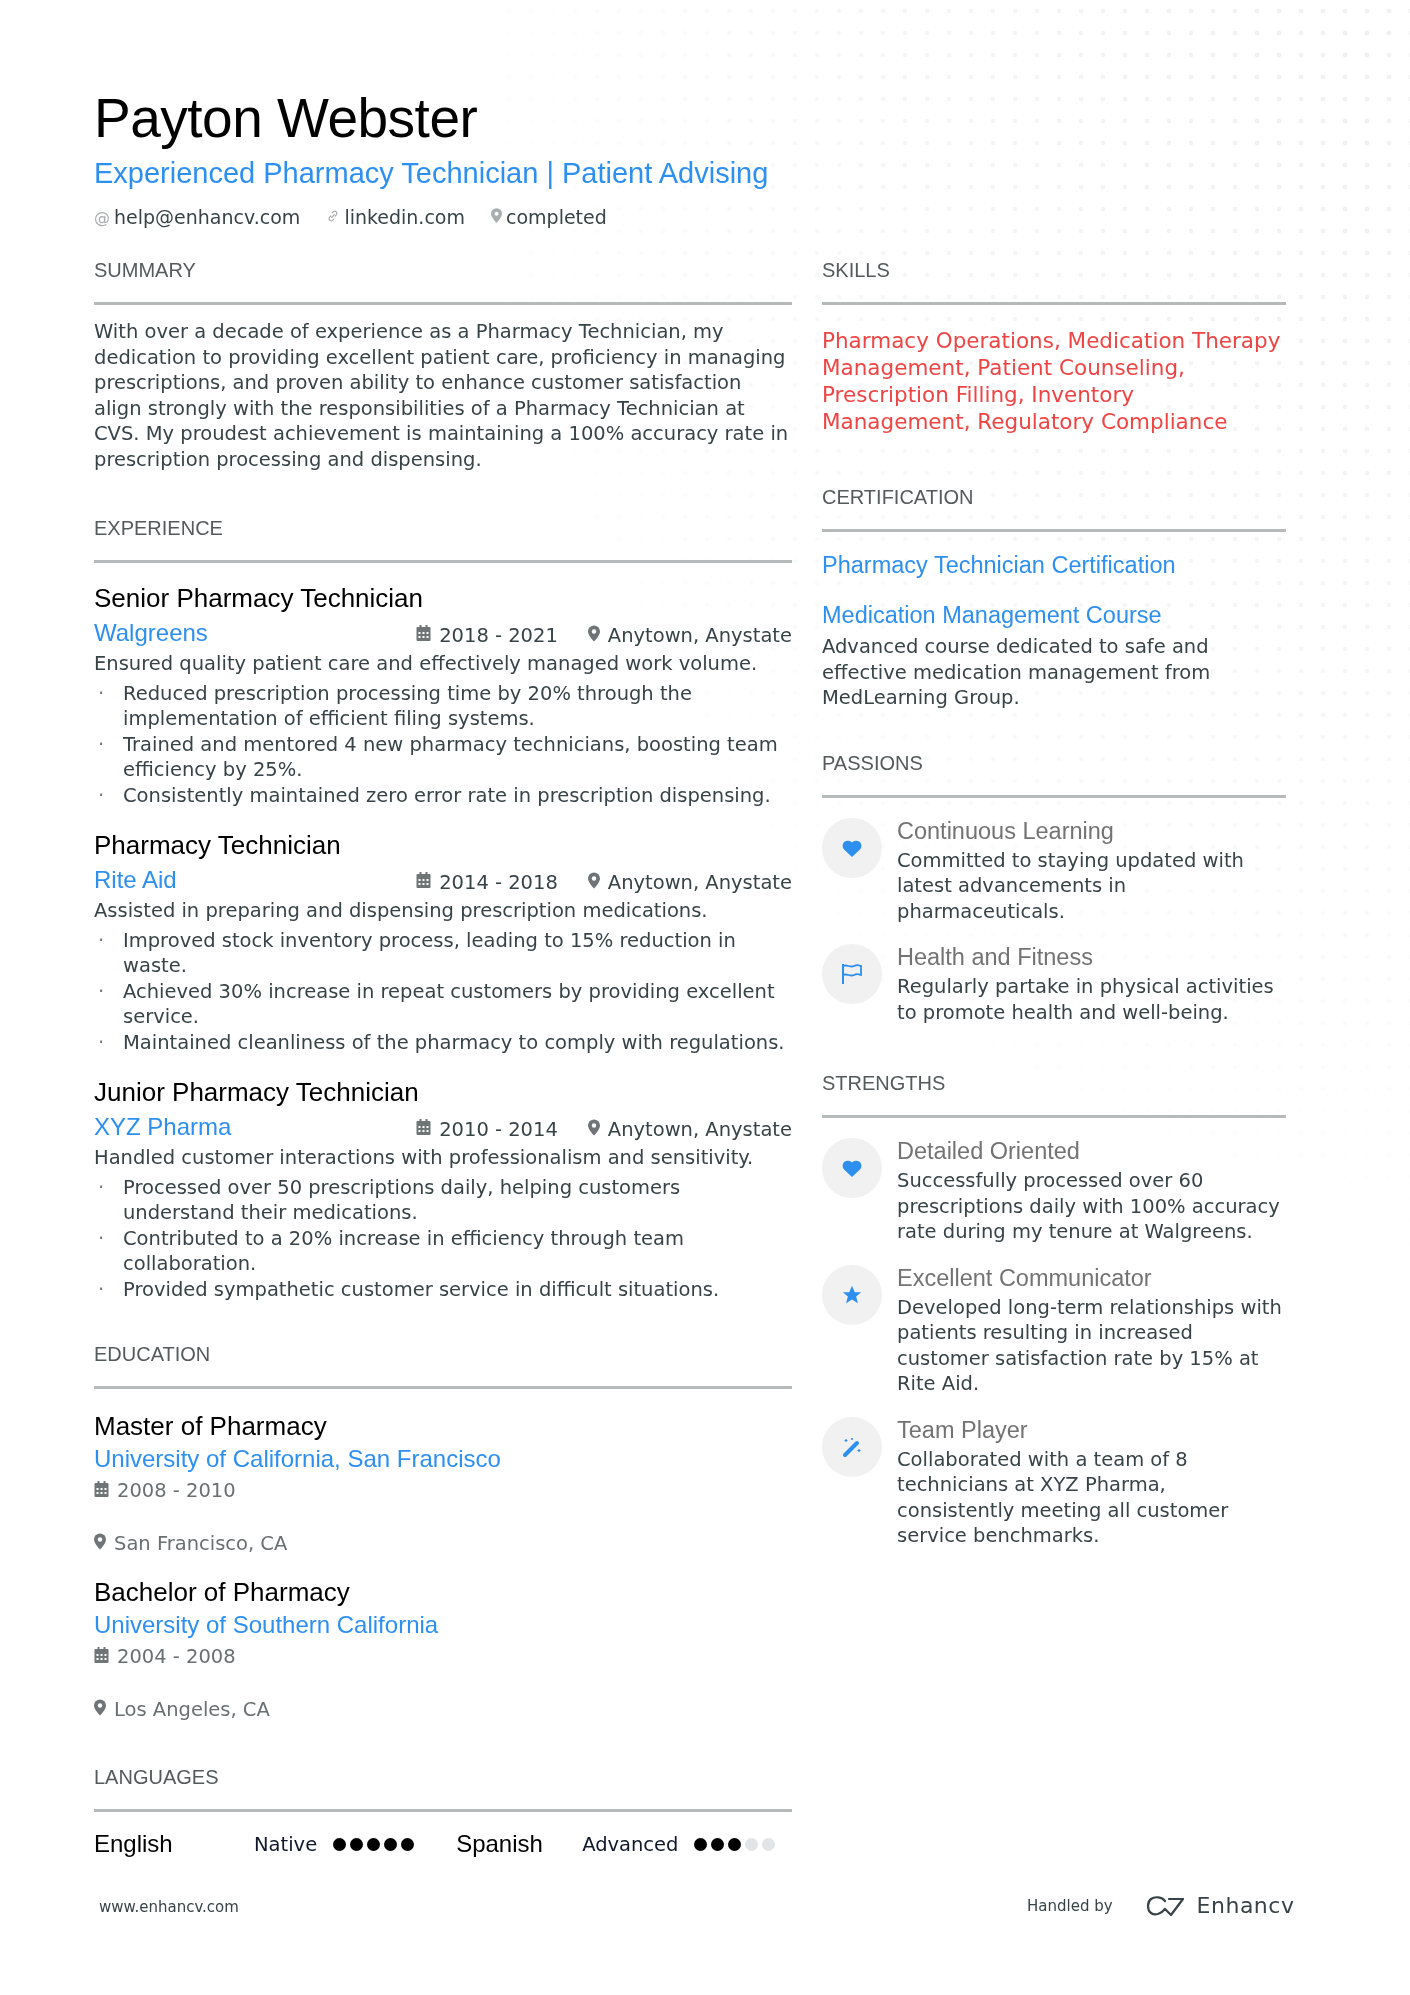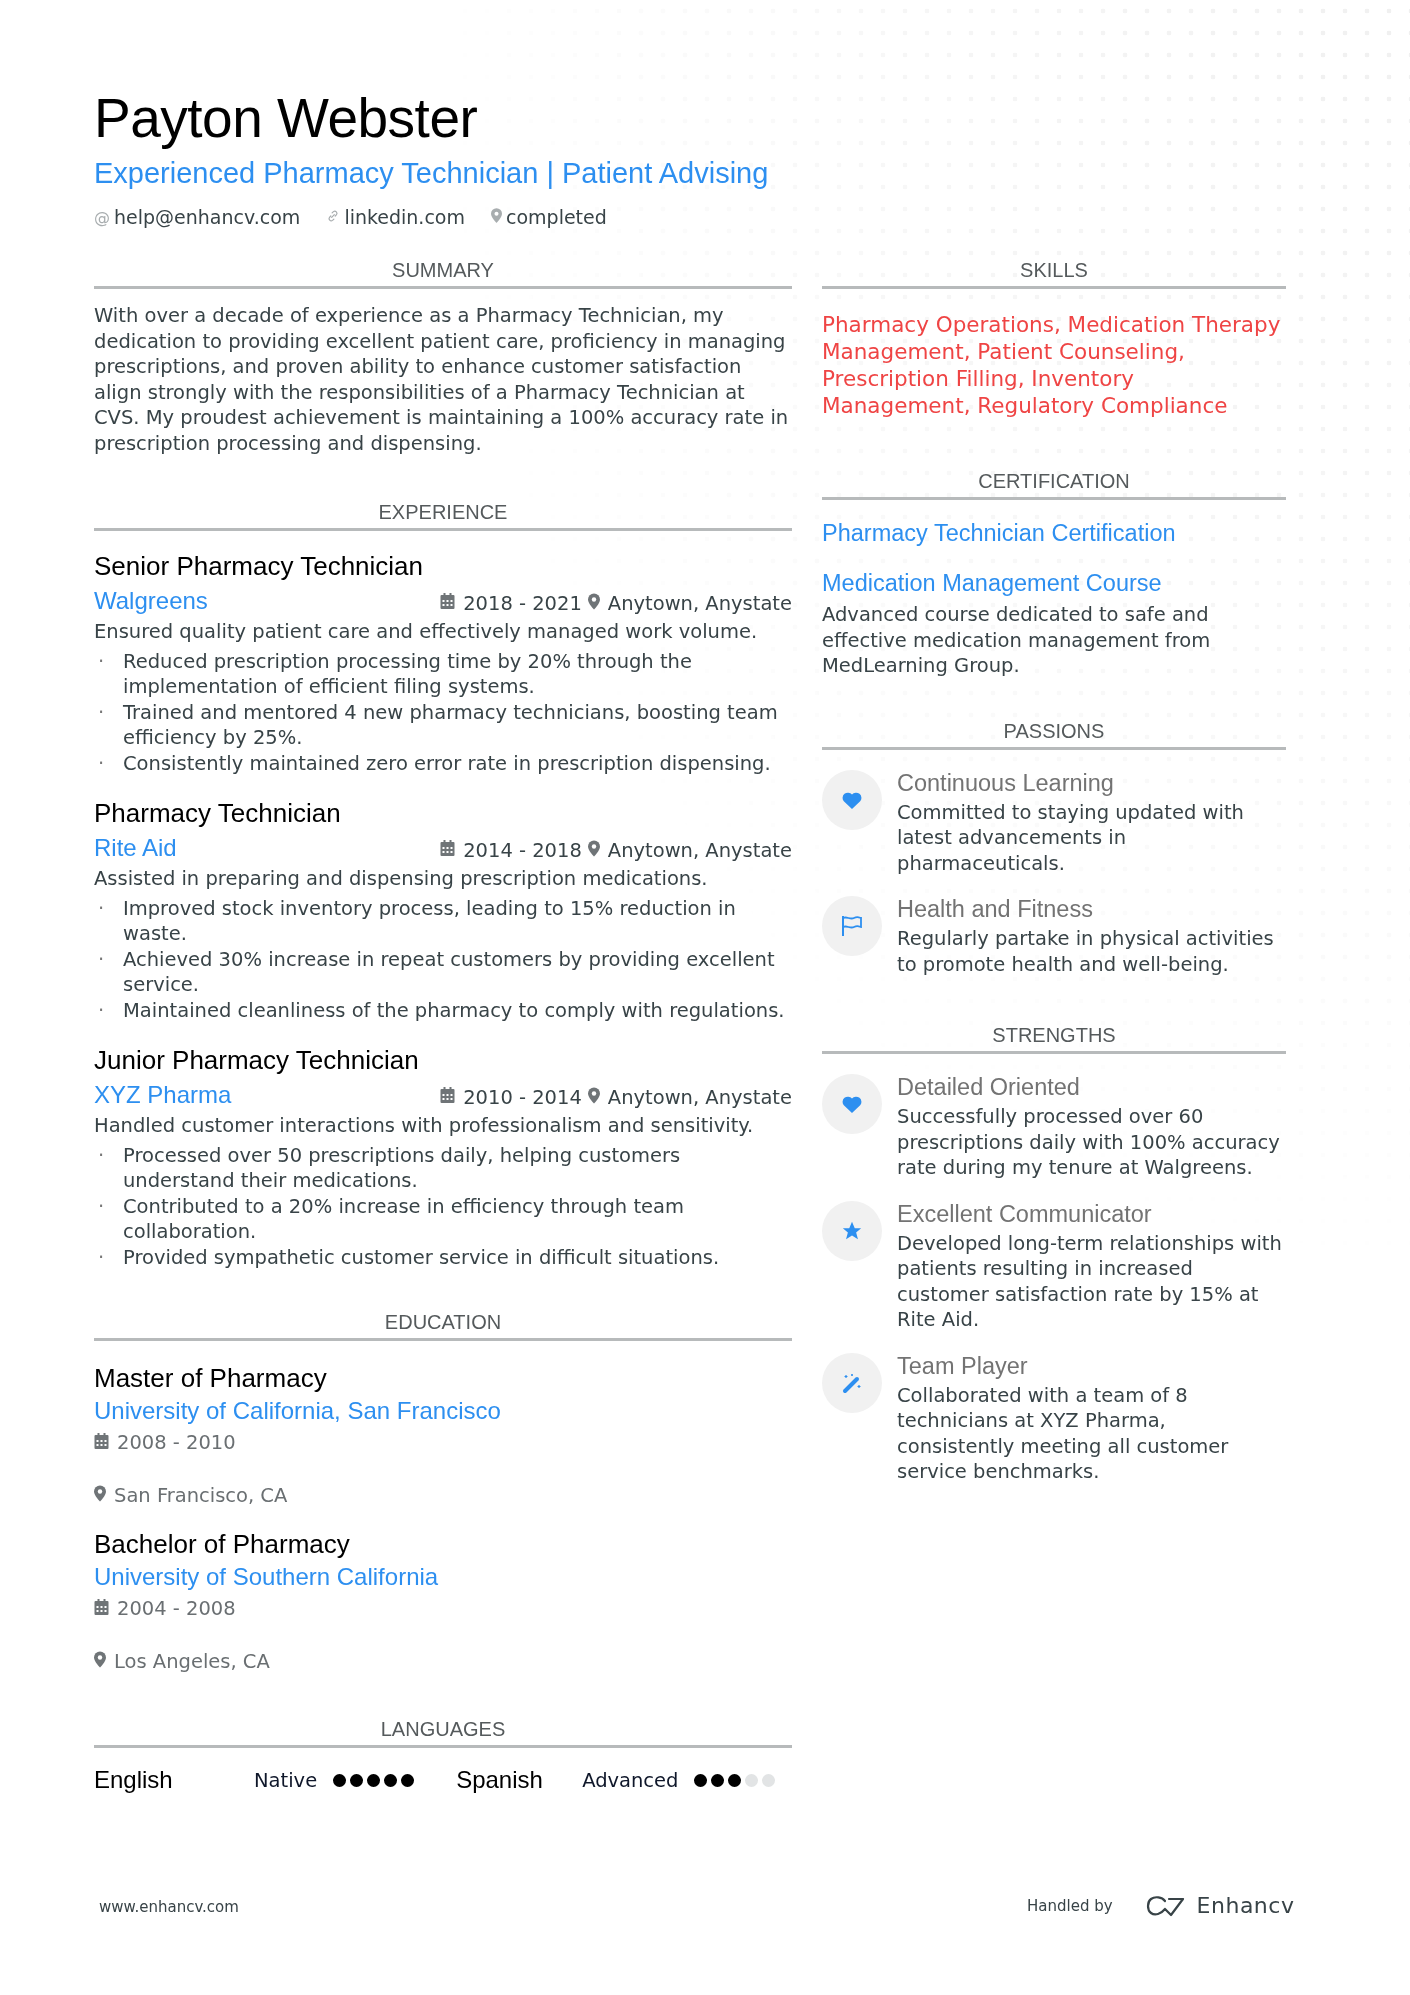--- a/index.html
+++ b/index.html
@@ -15,30 +15,30 @@
   }
   .header { position: absolute; left: 94px; top: 86px; }
   .name { font-family: "Liberation Sans", sans-serif; font-size: 55px; color: #000; font-weight: normal; letter-spacing: -0.5px; line-height: 64px; }
   .title { font-family: "Liberation Sans", sans-serif; font-size: 29px; color: #2d8ff0; line-height: 38px; margin-top: 4px; }
   .contacts { display: flex; gap: 26px; margin-top: 14px; font-size: 19px; color: #384347; align-items: center; }
   .contact { display: flex; align-items: center; gap: 4px; }
   .contact .ic { color: #a8adaf; font-size: 16px; }
 
   .col-left { position: absolute; left: 94px; top: 258px; width: 698px; }
   .col-right { position: absolute; left: 822px; top: 258px; width: 464px; }
-  .sec-title { font-family: "Liberation Sans", sans-serif; font-size: 20px; color: #555a5c; text-transform: uppercase; padding-bottom: 4px; border-bottom: 3px solid #b7babb; line-height: 24px; text-align: center; }
+  .sec-title { font-family: "Liberation Sans", sans-serif; font-size: 20px; color: #555a5c; text-transform: uppercase; padding-bottom: 20px; border-bottom: 3px solid #b7babb; line-height: 24px; }
   .section { margin-bottom: 44px; }
 
   .summary-text { font-size: 19.5px; line-height: 25.5px; color: #384347; margin-top: 14px; }
 
   .job { margin-top: 20px; }
   .job-title { font-family: "Liberation Sans", sans-serif; font-size: 26px; color: #000; line-height: 34px; }
   .job-row { display: flex; justify-content: space-between; align-items: baseline; margin-top: 2px; }
   .company { font-family: "Liberation Sans", sans-serif; font-size: 24px; color: #2d8ff0; line-height: 32px; }
-  .meta { display: flex; gap: 6px; font-size: 19.5px; color: #384347; align-items: center; }
+  .meta { display: flex; gap: 30px; font-size: 19.5px; color: #384347; align-items: center; }
   .meta-item { display: flex; align-items: center; gap: 8px; }
   .meta-item .ic { color: #6f7477; font-size: 17px; }
   .job-desc { font-size: 19.5px; line-height: 25.5px; margin-top: 2px; }
   .bullets { list-style: none; margin-top: 4px; }
   .bullets li { position: relative; padding-left: 29px; font-size: 19.5px; line-height: 25.5px; }
   .bullets li::before { content: "·"; position: absolute; left: 4px; top: 0; color: #777; }
 
   .edu { margin-top: 20px; }
   .edu-meta { display: flex; gap: 30px; font-size: 19.5px; color: #6a6f72; margin-top: 4px; flex-direction: column; }
 

